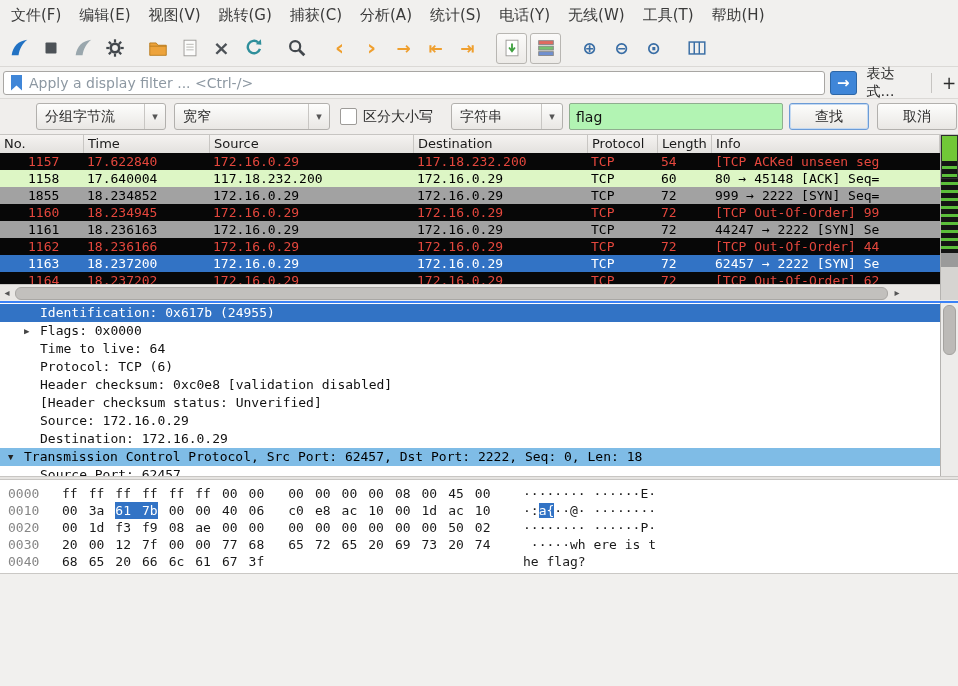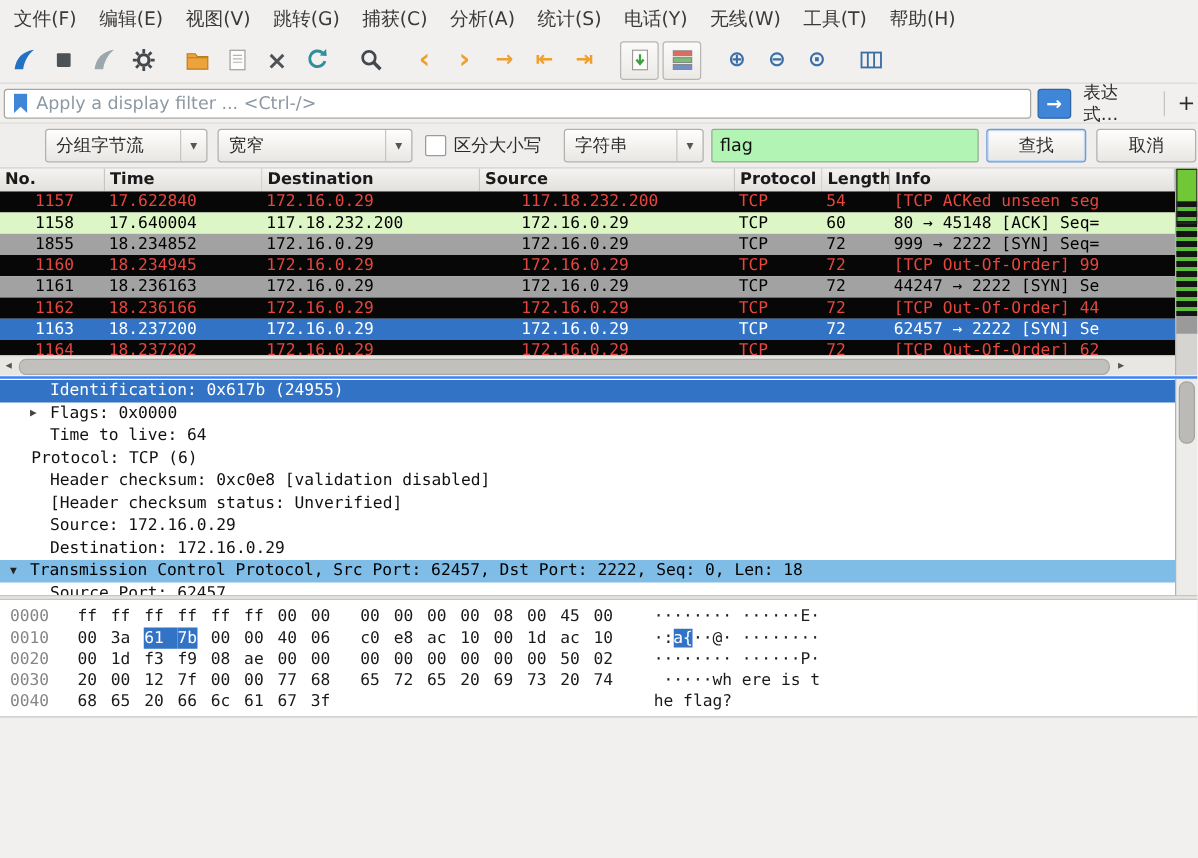--- a/index.html
+++ b/index.html
@@ -42,21 +42,21 @@
   .chk{width:15px;height:15px;background:#fff;border:1px solid #9d9b98;border-radius:2px;}
   .chklbl{margin-left:6px;font-size:14px;color:#2b2b2b;white-space:nowrap;}
   .findinput{margin-left:6px;width:214px;height:27px;background:var(--filter-valid-bg);border:1px solid #8fae8f;border-radius:2px;padding:0 6px;font-size:14px;color:#111;box-sizing:border-box;font-family:"DejaVu Sans","Liberation Sans",sans-serif;}
   .btn{height:27px;width:80px;border-radius:3px;background:linear-gradient(#fdfdfc,#e9e7e4);border:1px solid #b2b0ad;font-size:14px;color:#2b2b2b;font-family:inherit;}
   .btn.primary{margin-left:6px;border:1px solid #6b9bd6;box-shadow:0 0 0 1px #c3d9f2 inset;}
   .btn.plain{margin-left:8px;}
 
   
   .plist{position:absolute;top:135px;left:0;right:0;height:165px;background:#fff;}
   .phead{position:absolute;top:0;left:0;right:18px;height:18px;display:flex;border-bottom:1px solid #b5b3b0;}
-  .hcell{background:linear-gradient(#f5f3f1,#e3e1de);border-right:1px solid #c8c6c3;font-size:13px;color:#1a1a1a;line-height:17px;padding-left:4px;box-sizing:border-box;white-space:nowrap;overflow:hidden;font-weight:bold;}
+  .hcell{background:linear-gradient(#f5f3f1,#e3e1de);border-right:1px solid #c8c6c3;font-size:13px;color:#1a1a1a;line-height:17px;padding-left:4px;box-sizing:border-box;white-space:nowrap;overflow:hidden;}
   .pbody{position:absolute;top:18px;left:0;right:18px;bottom:16px;overflow:hidden;background:#fff;
          font-family:"DejaVu Sans Mono","Liberation Mono",monospace;font-size:13px;}
   .prow{display:flex;height:17px;line-height:17px;white-space:nowrap;}
   .pcell{overflow:hidden;padding-left:3px;box-sizing:border-box;}
   .pcell.c-no{padding-left:28px;}
   .pcell.c-length{padding-right:6px;}
   .prow.bad{background:var(--bad-bg);color:var(--bad-fg);}
   .prow.http{background:var(--http-bg);color:#000;}
   .prow.syn{background:var(--syn-bg);color:#000;}
   .prow.selected{background:var(--selection);color:#fff;}
@@ -278,22 +278,22 @@
     </div>
     <input class="findinput" value="flag" style="">
     <button class="btn primary">查找</button>
     <button class="btn plain">取消</button>
   </div>
 
   <div class="plist">
     <div class="phead">
         <div class="hcell" style="width: 84px;">No.</div>
         <div class="hcell" style="width: 126px;">Time</div>
+        <div class="hcell" style="width: 204px;">Source</div>
         <div class="hcell" style="width: 174px;">Destination</div>
-        <div class="hcell" style="width: 204px;">Source</div>
         <div class="hcell" style="width: 70px;">Protocol</div>
         <div class="hcell" style="width: 54px;">Length</div>
         <div class="hcell" style="flex: 1 1 0%;">Info</div>
       </div>
     <div class="pbody">
         <div class="prow bad">
           <span class="pcell c-no" style="width: 84px;">1157</span>
           <span class="pcell c-time" style="width: 126px;">17.622840</span>
           <span class="pcell c-source" style="width: 204px;">172.16.0.29</span>
           <span class="pcell c-destination" style="width: 174px;">117.18.232.200</span>
@@ -376,21 +376,21 @@
       <div class="mm-gray"></div>
       <div class="mm-view"></div>
     </div>
   </div>
 
   <div class="details">
     <div class="dbody">
         <div class="dline selected" style="padding-left: 40px;"><span>Identification: 0x617b (24955)</span></div>
         <div class="dline" style="padding-left: 24px;"><span class="darr">▶</span><span>Flags: 0x0000</span></div>
         <div class="dline" style="padding-left: 40px;"><span>Time to live: 64</span></div>
-        <div class="dline" style="padding-left: 25px;"><span>Protocol: TCP (6)</span></div>
+        <div class="dline" style="padding-left: 40px;"><span>Protocol: TCP (6)</span></div>
         <div class="dline" style="padding-left: 40px;"><span>Header checksum: 0xc0e8 [validation disabled]</span></div>
         <div class="dline" style="padding-left: 40px;"><span>[Header checksum status: Unverified]</span></div>
         <div class="dline" style="padding-left: 40px;"><span>Source: 172.16.0.29</span></div>
         <div class="dline" style="padding-left: 40px;"><span>Destination: 172.16.0.29</span></div>
         <div class="dline highlight" style="padding-left: 8px;"><span class="darr">▼</span><span>Transmission Control Protocol, Src Port: 62457, Dst Port: 2222, Seq: 0, Len: 18</span></div>
         <div class="dline" style="padding-left: 40px;"><span>Source Port: 62457</span></div>
       </div>
     <div class="dscroll">
       <div class="dthumb"></div>
     </div>

